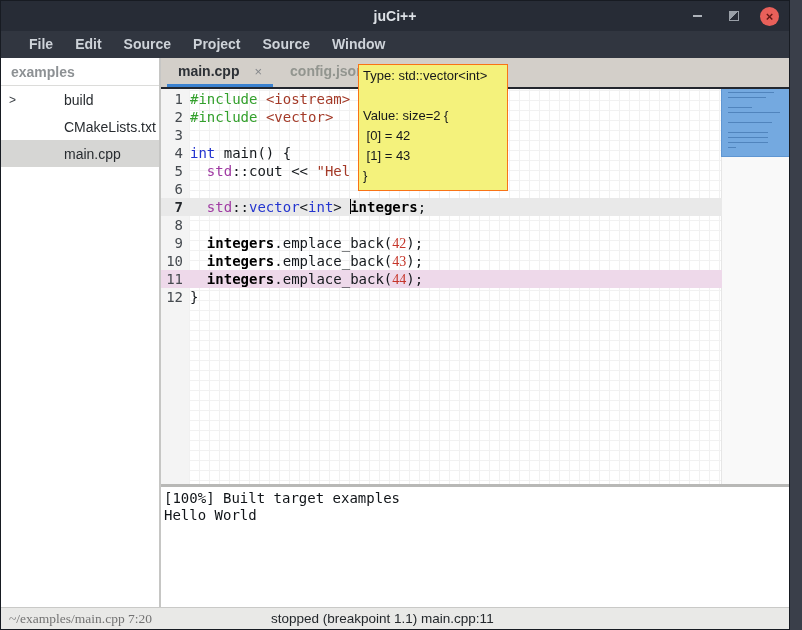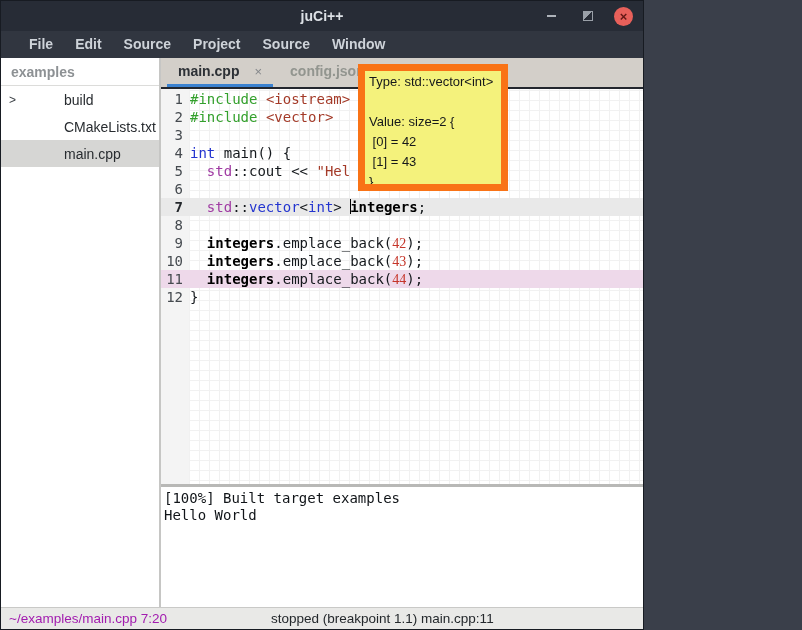--- a/index.html
+++ b/index.html
@@ -1,16 +1,16 @@
 <!DOCTYPE html>
 <html><head>
 <meta charset="utf-8">
 <style>
   html,body{margin:0;padding:0;background:#3a3f4a;}
-  #window{position:relative;width:644px;height:630px;background:#ffffff;overflow:hidden;
+  #window{position:relative;width:790px;height:630px;background:#ffffff;overflow:hidden;
           font-family:"Liberation Sans",sans-serif;border:1px solid #171b22;box-sizing:border-box;}
 
   
   .titlebar{position:absolute;top:0;left:0;right:0;height:30px;background:#272c36;}
   .title{position:absolute;left:0;right:0;top:0;text-align:center;line-height:30px;
          color:#dde1e6;font-weight:bold;font-size:14px;}
   .controls{position:absolute;right:10px;top:0;height:30px;display:flex;align-items:center;gap:17px;}
   .ctl{width:19px;height:19px;display:flex;align-items:center;justify-content:center;}
   .min-glyph{width:9px;height:2px;background:#aeb3ba;}
   .max-glyph{width:8px;height:8px;border:1px solid #9aa0a8;background:linear-gradient(135deg,#9aa0a8 50%,transparent 50%);}
@@ -68,26 +68,26 @@
            border:1px solid #5f96d2;box-sizing:border-box;overflow:hidden;}
   .mm-line{height:1px;background:#2c5f99;opacity:.5;margin:4px 0 0 6px;}
 
   
   .hdiv{position:absolute;top:426px;left:0;right:0;height:3px;background:#b8b8b6;}
   .output{position:absolute;top:429px;left:0;right:0;bottom:0;background:#ffffff;padding:3px 0 0 3px;box-sizing:border-box;}
   .out-line{font-family:"DejaVu Sans Mono",monospace;font-size:14px;line-height:17px;color:#101418;white-space:pre;}
 
   
   .statusbar{position:absolute;left:0;right:0;bottom:0;height:22px;background:#e9e9e7;border-top:1px solid #c9c9c7;box-sizing:border-box;}
-  .status-left{position:absolute;left:8px;top:0;line-height:21px;font-size:13.5px;color:#a21caf;}
+  .status-left{position:absolute;left:8px;top:0;line-height:21px;font-size:13.5px;color:#737373;font-family:Liberation Serif, serif;}
   .status-center{position:absolute;left:270px;top:0;line-height:21px;font-size:13.5px;color:#24282c;}
 
   
   .tooltip{position:absolute;left:357px;top:63px;width:150px;height:127px;background:#f4f27c;
-           border:7px solid #f97316;box-sizing:border-box;z-index:50;padding:1px 0 0 4px;overflow:hidden;}
+           border:1px solid #f97316;box-sizing:border-box;z-index:50;padding:1px 0 0 4px;overflow:hidden;}
   .tt-line{font-size:13px;line-height:20px;color:#15181b;white-space:pre;}
 </style>
 </head>
 <body>
 
 <div id="window">
 
   <div class="titlebar">
     <div class="title">juCi++</div>
     <div class="controls">

